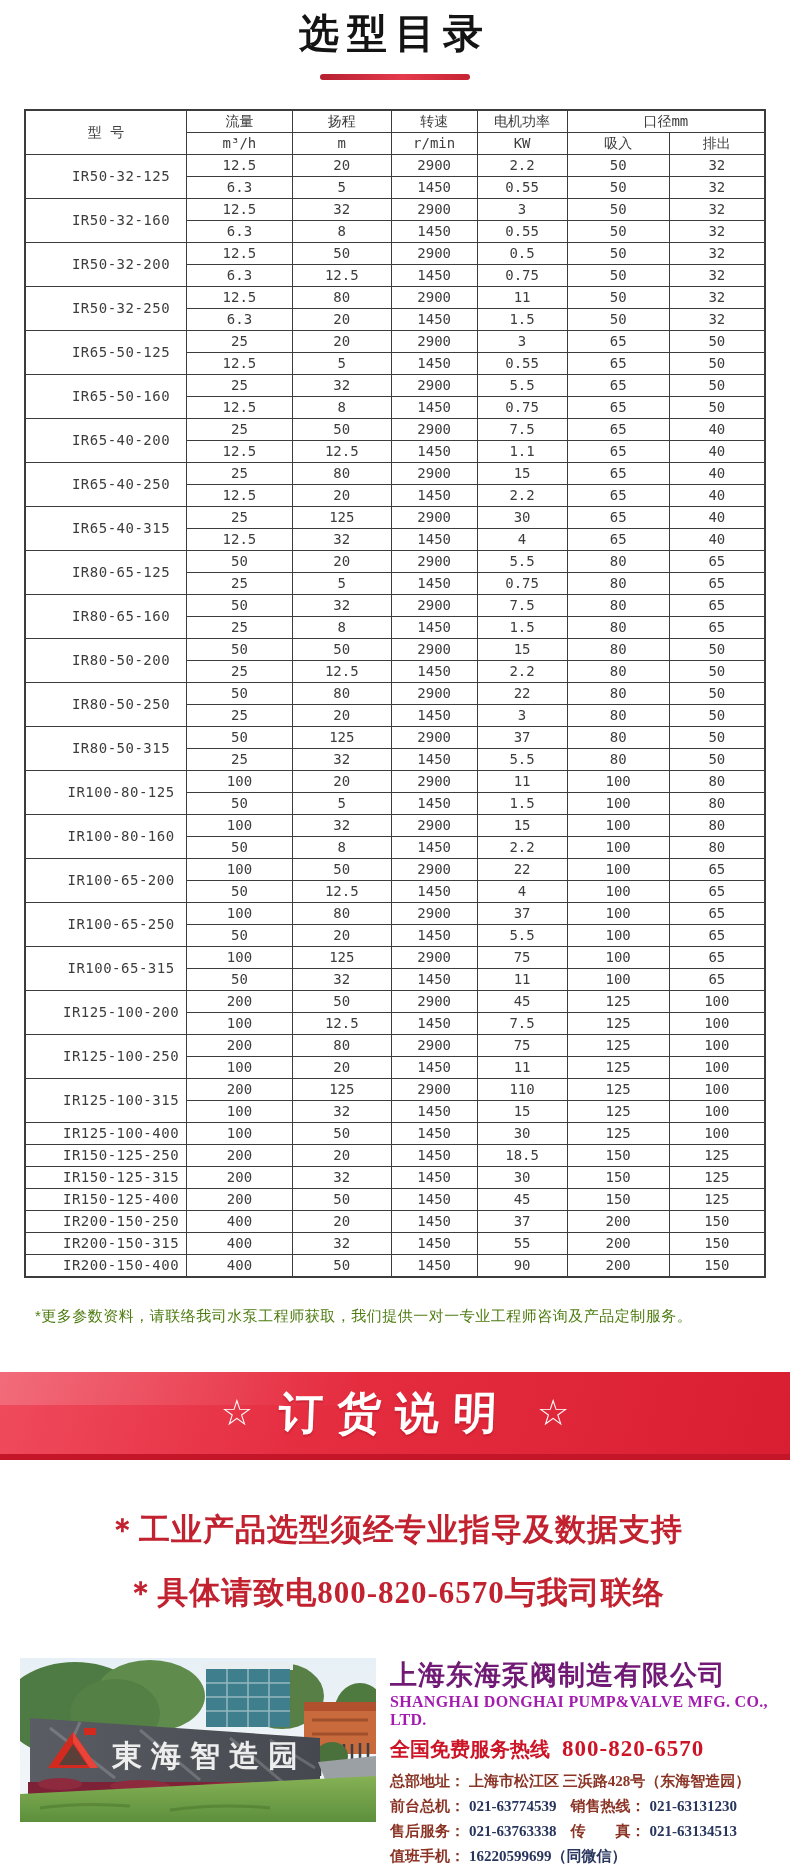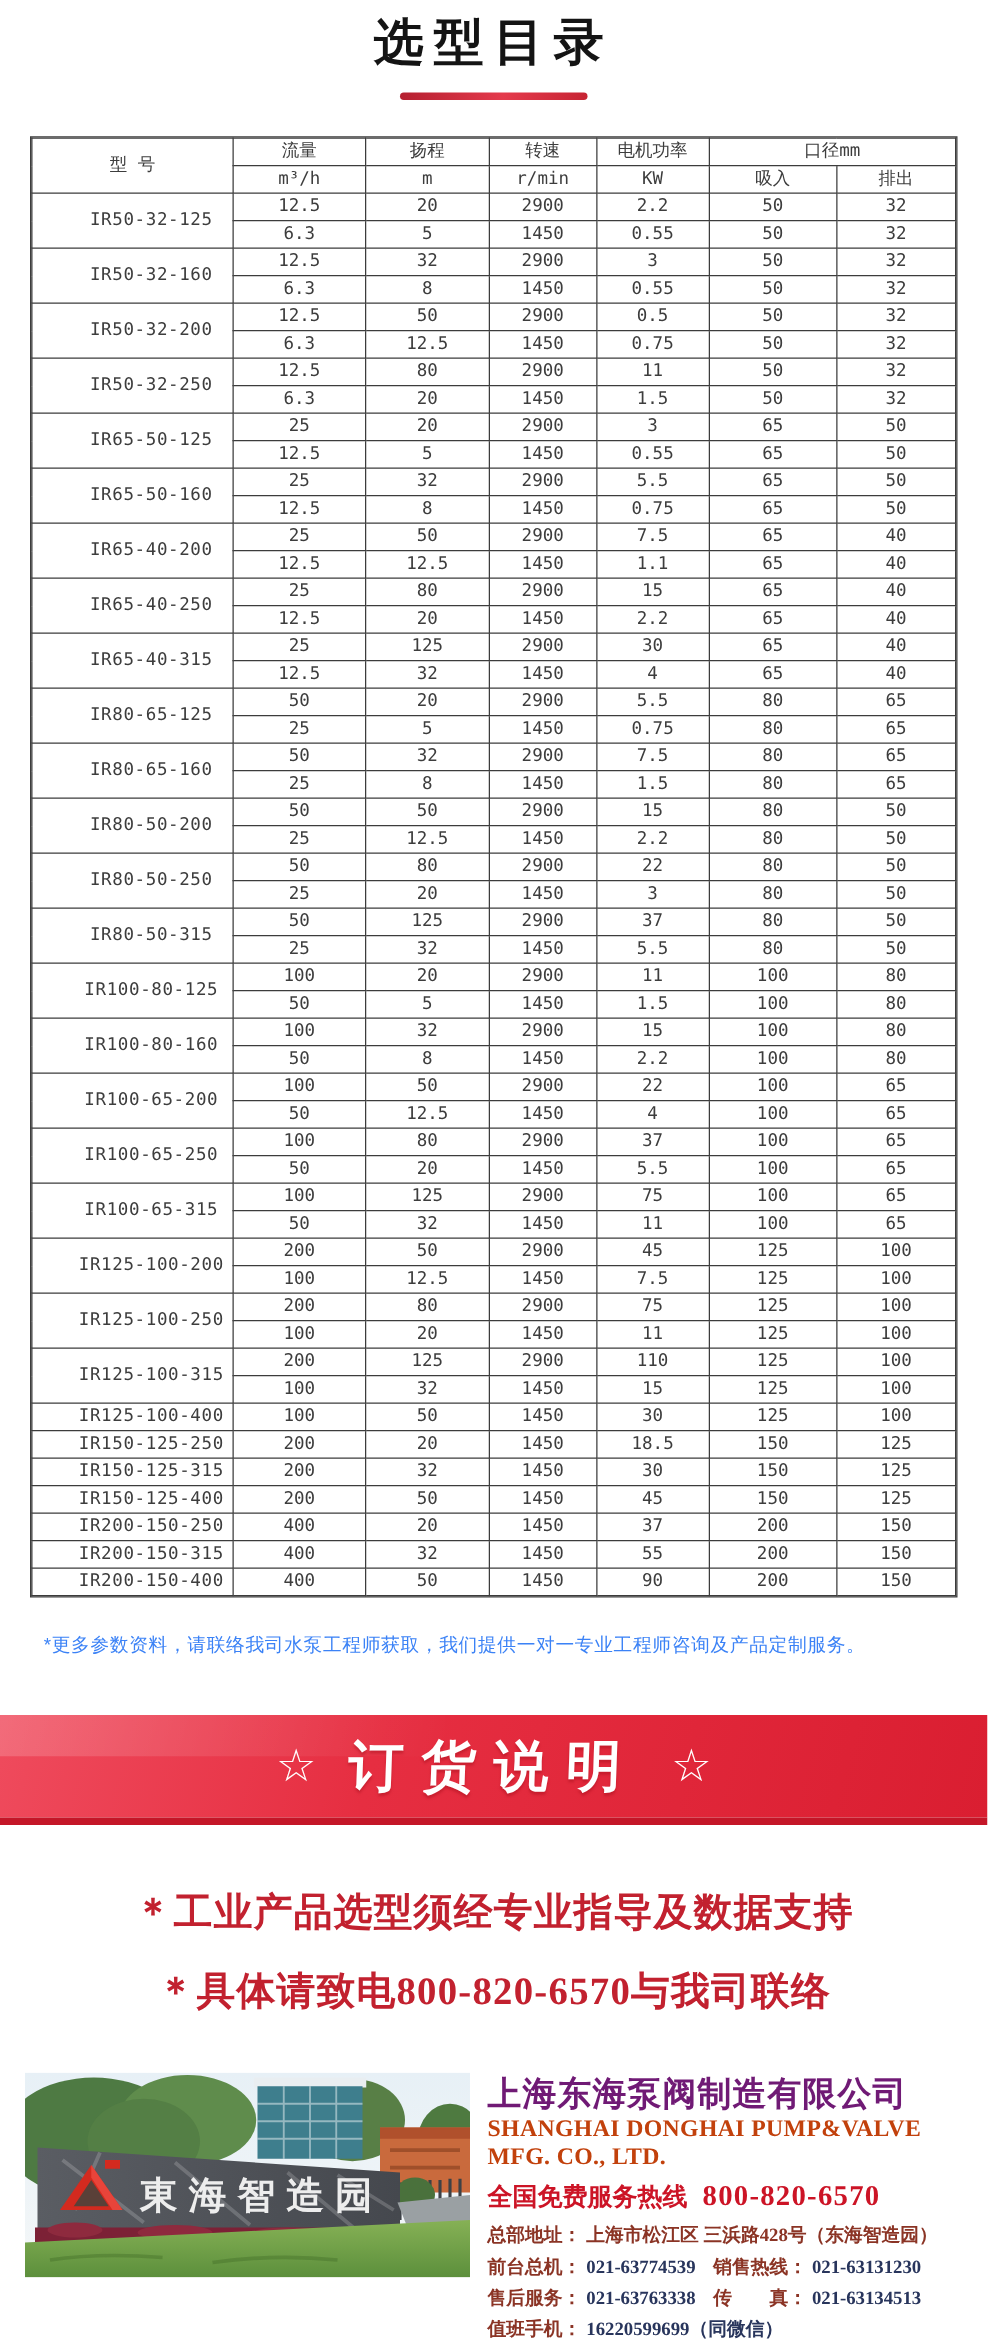--- a/index.html
+++ b/index.html
@@ -27,21 +27,21 @@
   }
   table.spec th,table.spec td{
     border:1px solid #3c3c3c;text-align:center;vertical-align:middle;
     height:21px;padding:0 2px;font-weight:normal;line-height:19px;
     overflow:hidden;white-space:nowrap;
   }
   table.spec{border:1px solid #3c3c3c;outline:1px solid #3c3c3c;}
   table.spec .model-cell{font-size:14px;letter-spacing:0.5px;padding-left:32px;}
   
   .note{
-    margin:30px 30px 0 35px;font-size:15px;color:#3b82f6;letter-spacing:0.5px;
+    margin:30px 30px 0 35px;font-size:15px;color:#4d7c0f;letter-spacing:0.5px;
   }
   
   .banner{
     margin-top:46px;height:82px;position:relative;
     background:linear-gradient(105deg,#ef4b5d 0%,#e62e41 38%,#da1e31 100%);
     display:flex;align-items:center;justify-content:center;gap:26px;
     border-bottom:6px solid #c41628;
   }
   .banner::before{
     content:"";position:absolute;left:0;top:0;width:45%;height:40%;
@@ -61,22 +61,22 @@
     font-size:31px;color:#c2212f;line-height:63px;letter-spacing:1px;
   }
   
   .bottom{display:flex;margin:34px 20px 0 20px;gap:14px;align-items:flex-start;}
   .photo-box{width:356px;height:164px;flex:0 0 auto;overflow:hidden;}
   .company{flex:1;padding-top:2px;}
   .company-name-cn{
     font-size:27px;font-weight:900;color:#701a75;letter-spacing:1px;line-height:30px;
   }
   .company-name-en{
-    font-family:"Liberation Serif",serif;font-weight:700;font-size:19px;
-    color:#c2410c;margin-top:3px;letter-spacing:0.3px;
+    font-family:"Liberation Serif",serif;font-weight:700;font-size:16px;
+    color:#a21caf;margin-top:3px;letter-spacing:0.3px;
   }
   .hotline{margin-top:7px;font-family:"Liberation Serif",serif;font-weight:700;color:#cc1426;}
   .hotline-label{font-size:20px;}
   .hotline-number{font-size:23px;margin-left:8px;letter-spacing:1px;}
   .contacts{margin-top:6px;font-family:"Liberation Serif",serif;font-weight:700;font-size:15px;}
   .contact-row{line-height:25px;white-space:nowrap;}
   .c-label{color:#8b3425;}
   .c-value{color:#28355c;margin-left:4px;}
   .contact-row.addr .c-value{color:#8b3425;}
   .c-label.second{margin-left:14px;}

